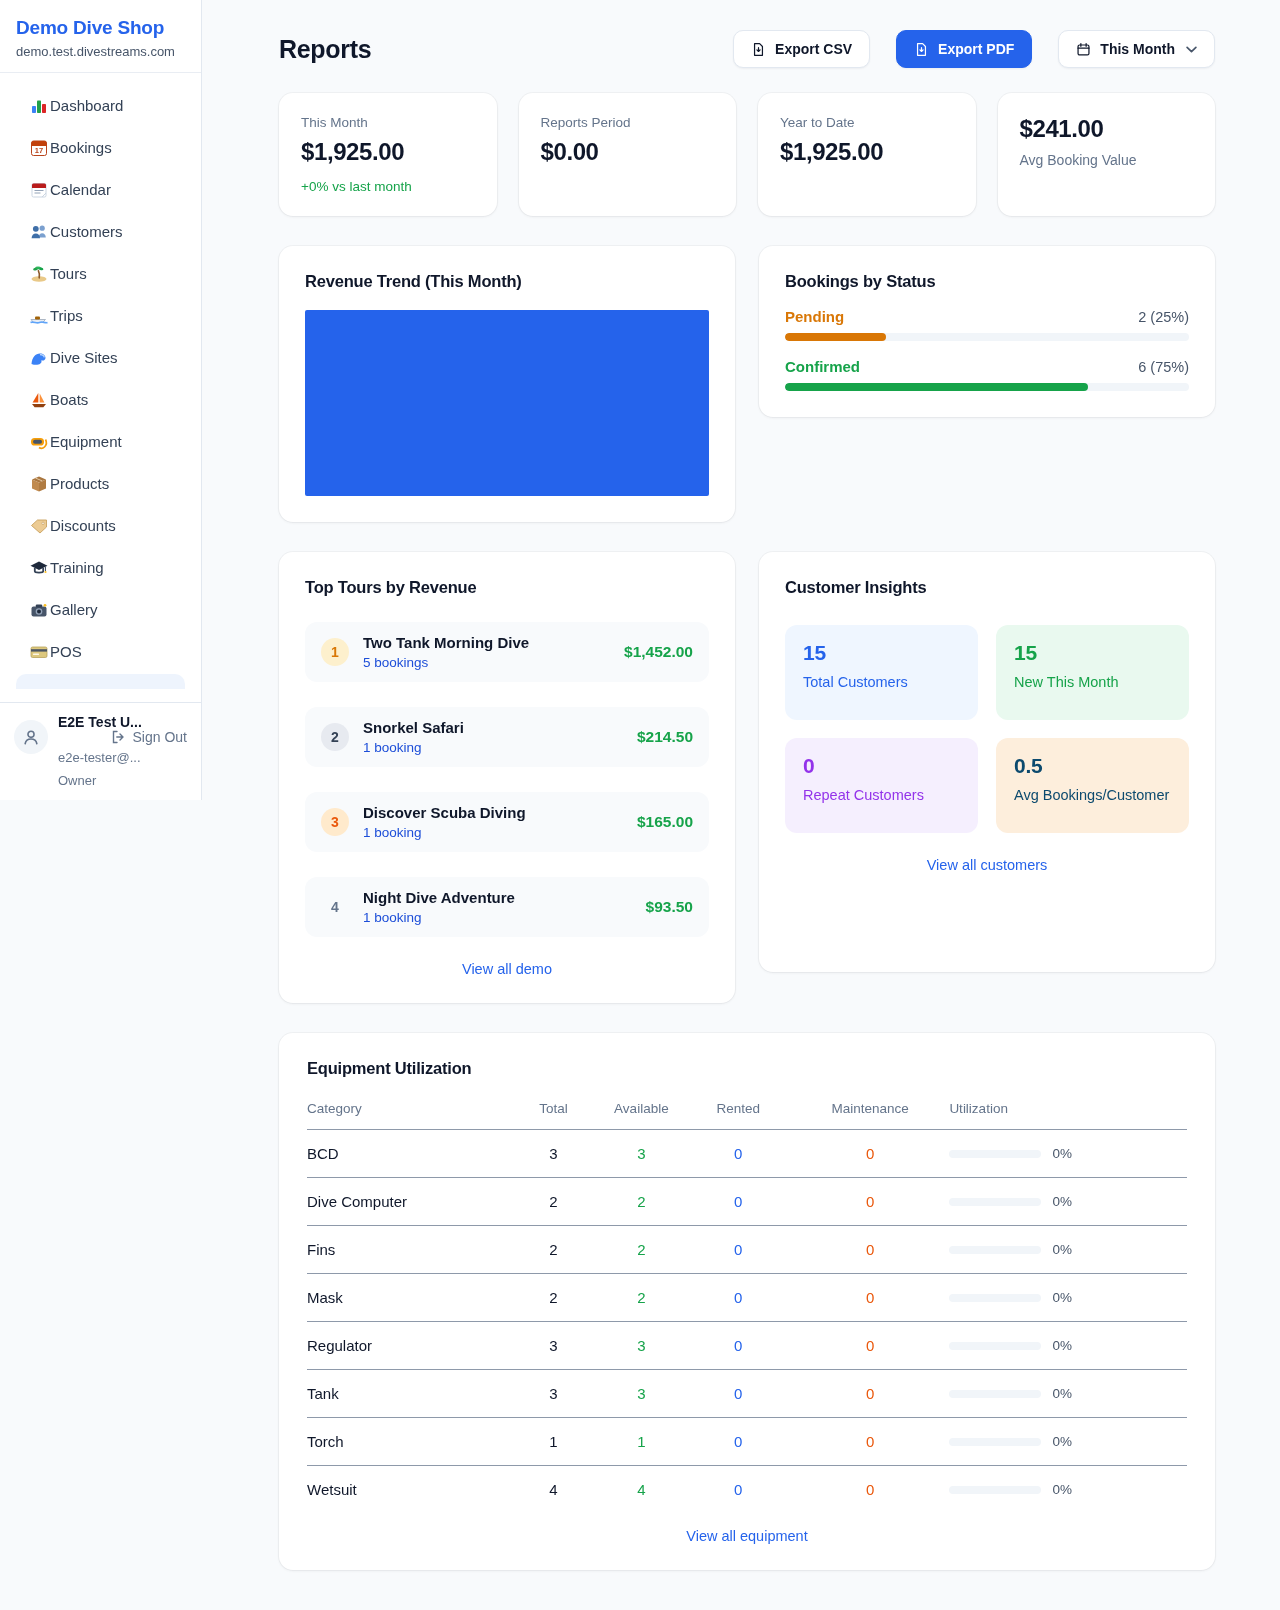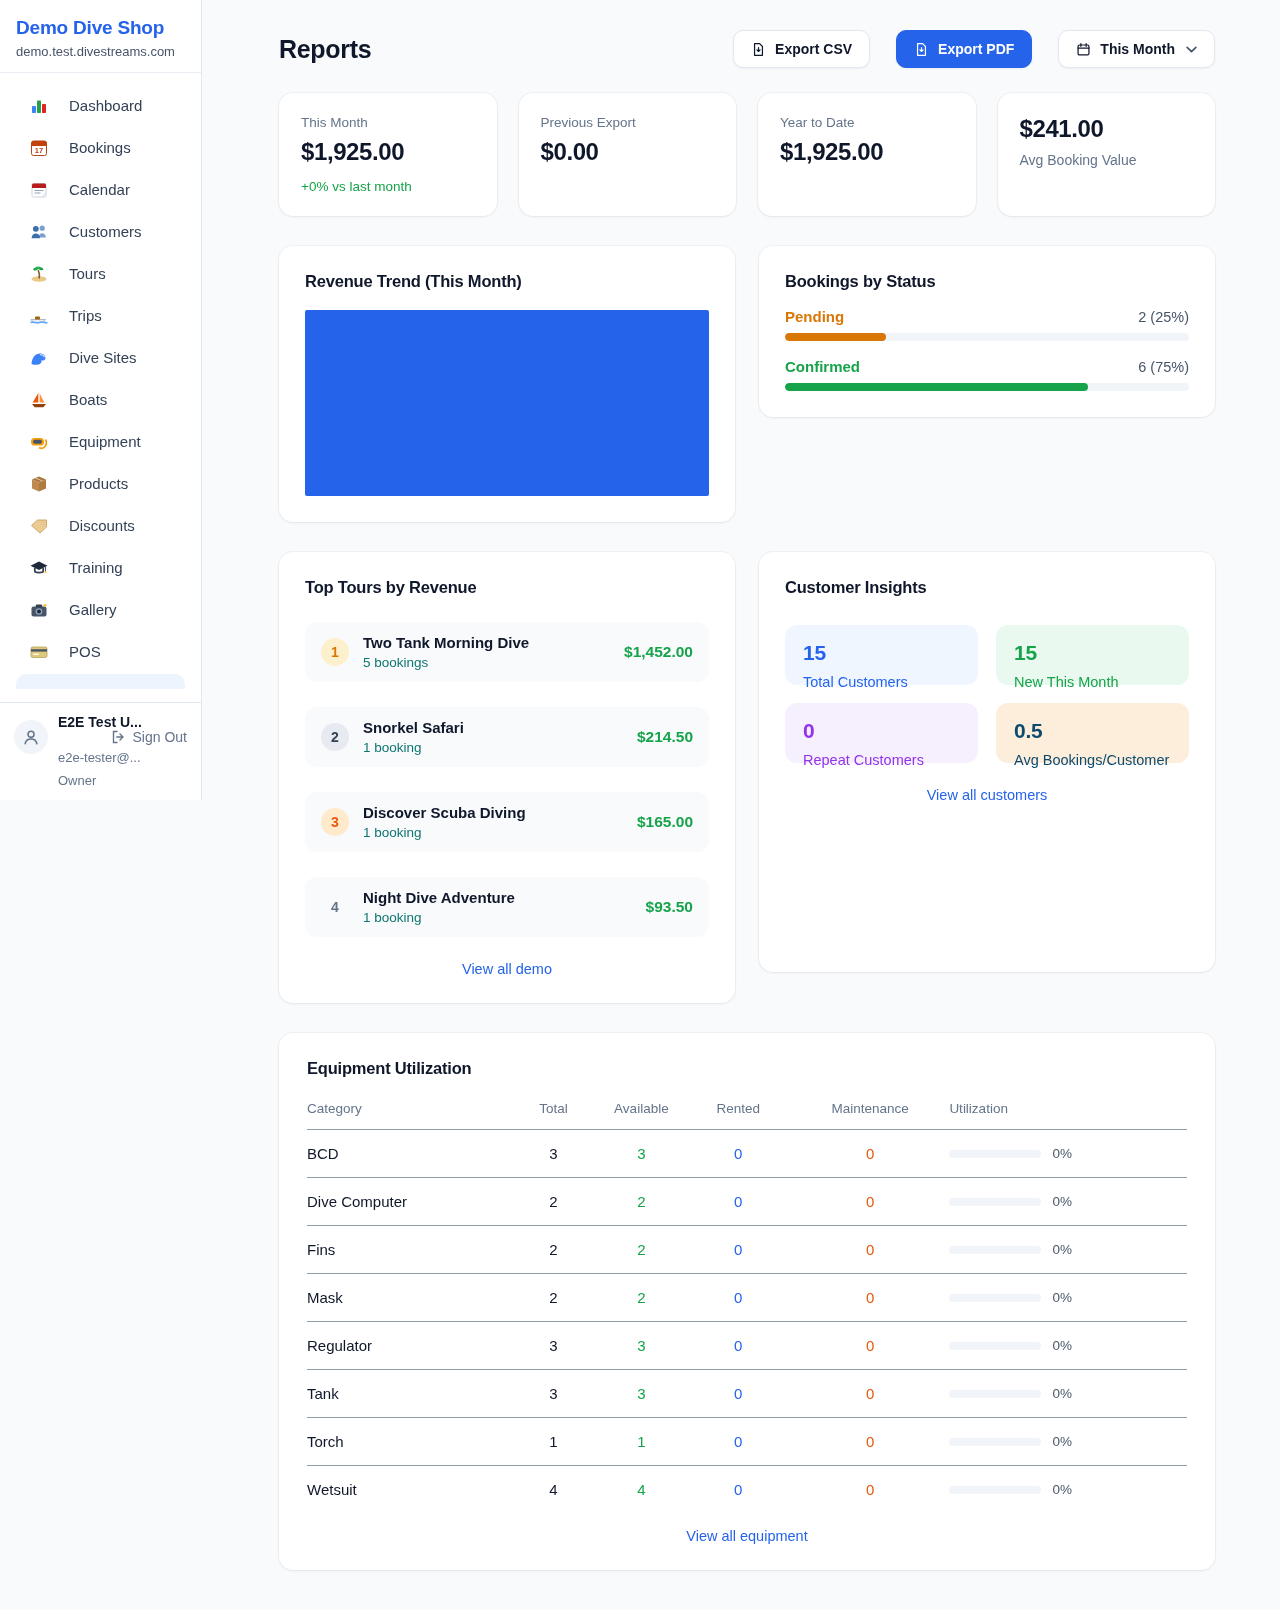--- a/index.html
+++ b/index.html
@@ -15,21 +15,21 @@
   .sidebar {
     position:absolute; left:0; top:0; width:202px; height:800px;
     background:#fff; border-right:1px solid #e2e8f0;
     display:flex; flex-direction:column;
   }
   .brand-block { padding:17px 16px 13px; border-bottom:1px solid #e9edf3; }
   .brand-title { font-size:19px; font-weight:800; color:#2563eb; letter-spacing:-0.2px; }
   .brand-domain { font-size:13px; color:#475569; margin-top:5px; }
   .nav { flex:1; padding:12px 8px 0; overflow:hidden; display:flex; flex-direction:column; }
   .nav-item {
-    display:flex; align-items:center; gap:20px;
+    display:flex; align-items:center; gap:1px;
     padding:10px 12px 10px 21px; border-radius:10px;
     font-size:15px; color:#334155; cursor:pointer; line-height:22px;
   }
   .nav-icon { width:20px; height:20px; flex:none; display:inline-flex; }
   .nav-icon svg { width:20px; height:20px; }
   .active-partial {
     height:15px; margin:1px 8px 0; border-radius:10px 10px 0 0;
     background:#eef4fd; flex:none;
   }
   .user-footer {
@@ -93,27 +93,27 @@
   .tour-item:first-of-type { margin-top:21px; }
   .rank {
     width:28px; height:28px; border-radius:50%; flex:none;
     display:flex; align-items:center; justify-content:center;
     font-size:14px; font-weight:700; color:#64748b;
   }
   .rank.r1 { background:#fdf0cd; color:#d97706; }
   .rank.r2 { background:#e7eaf0; color:#334155; }
   .rank.r3 { background:#ffeacc; color:#ea580c; }
   .tour-name { font-size:15px; font-weight:600; color:#0f172a; }
-  .tour-sub { font-size:13.5px; color:#0f766e; margin-top:4px; }
+  .tour-sub { font-size:13.5px; color:#1d4ed8; margin-top:4px; }
   .tour-price { margin-left:auto; font-size:15.5px; font-weight:700; color:#16a34a; }
   .view-link { display:block; text-align:center; color:#2563eb; font-size:14.5px; margin-top:24px; cursor:pointer; text-decoration:none; }
   
   .insights-card { min-height:420px; }
   .insights-grid { display:grid; grid-template-columns:1fr 1fr; gap:18px; margin-top:28px; }
-  .insight { border-radius:12px; padding:16px 18px; height:60px; }
+  .insight { border-radius:12px; padding:16px 18px; height:95px; }
   .insight .i-value { font-size:21px; font-weight:800; letter-spacing:-0.2px; }
   .insight .i-label { font-size:14.5px; margin-top:9px; }
   .insight.blue { background:#eff6ff; color:#2563eb; }
   .insight.green { background:#e9f9ef; color:#16a34a; }
   .insight.purple { background:#f5effe; color:#9333ea; }
   .insight.orange { background:#fdeedc; color:#0c4a6e; }
   
   .equipment-card { margin-top:30px; margin-bottom:40px; padding:26px 28px; }
   table { width:100%; border-collapse:collapse; margin-top:13px; }
   th {
@@ -347,21 +347,21 @@
     </div>
   </div>
 
   <div class="stats-grid">
     <div class="card stat-card">
       <div class="stat-label">This Month</div>
       <div class="stat-value">$1,925.00</div>
       <div class="stat-note">+0% vs last month</div>
     </div>
     <div class="card stat-card">
-      <div class="stat-label">Previous Export</div>
+      <div class="stat-label">Reports Period</div>
       <div class="stat-value">$0.00</div>
     </div>
     <div class="card stat-card">
       <div class="stat-label">Year to Date</div>
       <div class="stat-value">$1,925.00</div>
     </div>
     <div class="card stat-card value-first">
       <div class="stat-value">$241.00</div>
       <div class="stat-label">Avg Booking Value</div>
     </div>

